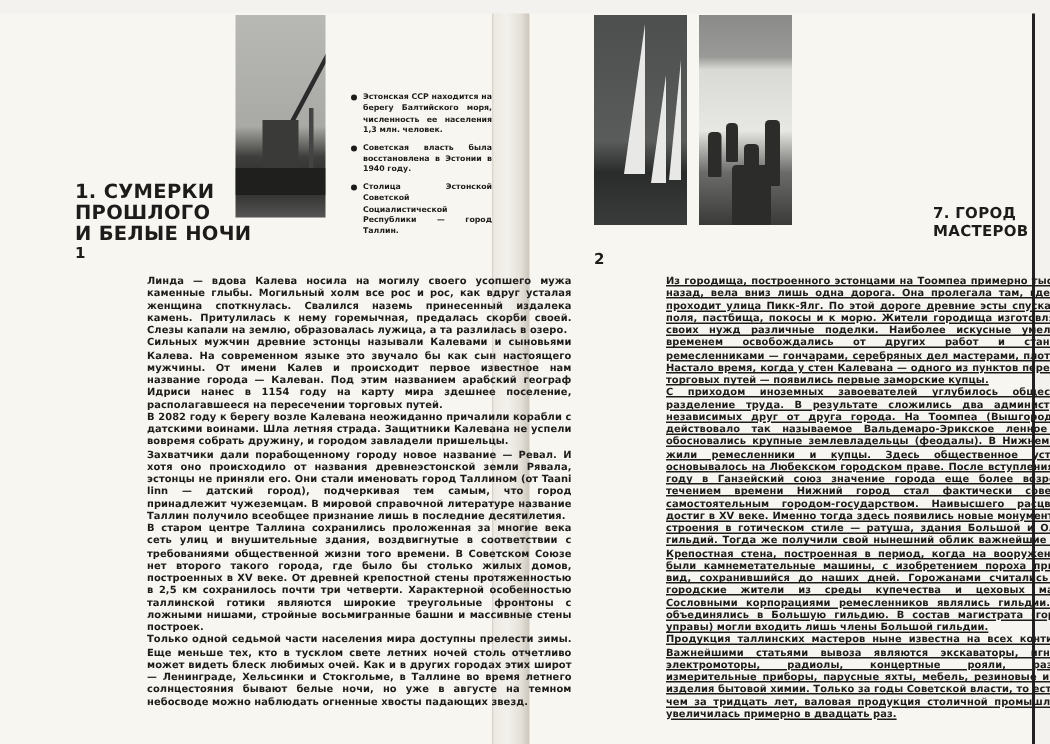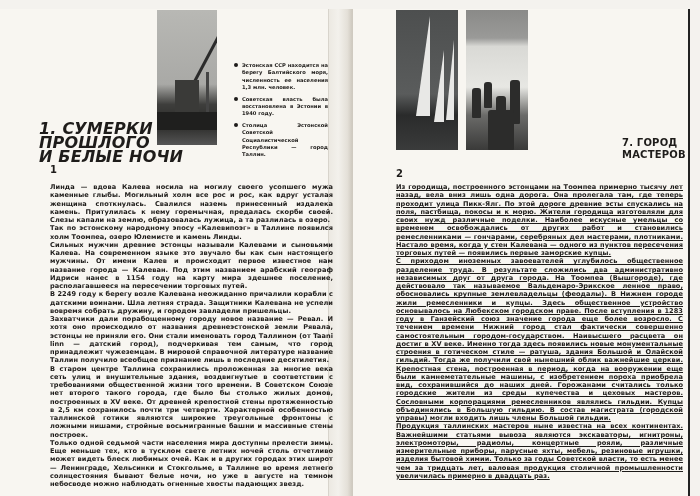--- a/index.html
+++ b/index.html
@@ -39,31 +39,31 @@
   #photo-sails .s2 { left: 38px; top: 40px; border-bottom-width: 72px; border-left-width: 10px; }
   #photo-sails .s3 { left: 50px; top: 30px; border-bottom-width: 80px; border-left-width: 8px; }
   
   #photo-beach { left: 466px; top: 10px; width: 62px; height: 140px;
     background: linear-gradient(to bottom, #8a8a88 0%, #9a9a98 20%, #d9d9d5 26%, #e7e7e3 55%, #6b6b69 75%, #3a3a39 100%); }
   #photo-beach .figure { position:absolute; background:#2c2c2b; border-radius: 3px 3px 1px 1px; }
   .heading {
     position: absolute; font-weight: bold; font-size: 11.5px; line-height: 13px;
     letter-spacing: 0.2px; white-space: pre-line;
   }
-  #left-heading { left: 39px; top: 122px; font-size: 16px; line-height: 14px; font-style: italic; }
+  #left-heading { left: 50px; top: 122px; font-size: 13px; line-height: 14px; }
   #right-heading { left: 622px; top: 137px; font-size: 10px; line-height: 12px; }
   .pagenum { position: absolute; font-weight: bold; font-size: 10px; }
   #pagenum-left { left: 50px; top: 164px; }
   #pagenum-right { left: 396px; top: 168px; }
   .facts { position: absolute; left: 234px; top: 62px; width: 94px; font-size: 5.2px; line-height: 7.4px; font-weight: bold; }
   .fact { position: relative; padding-left: 8px; margin-bottom: 4px; text-align: justify; }
   .fact .bullet { position: absolute; left: 0; top: 1px; width: 4px; height: 4px; border-radius: 50%; background: #1e1c1a; }
   .body-text {
     position: absolute; font-size: 6.6px; line-height: 8.25px; font-weight: bold;
-    text-align: justify; letter-spacing: 0.05px;
+    text-align: justify; letter-spacing: 0.05px; margin-left: 48px;
   }
   #left-body { left: 50px; top: 183px; width: 283px; }
   #right-body { left: 396px; top: 183px; width: 287px; text-decoration: underline; }
   .body-text p { margin: 0; text-indent: 0; }
 </style>
 </head>
 <body>
 
 <div class="gutter"></div>
 
@@ -95,23 +95,22 @@
   </div>
 </div>
 
 <div class="heading" id="left-heading">1. СУМЕРКИ
 ПРОШЛОГО
 И БЕЛЫЕ НОЧИ</div>
 <div class="pagenum" id="pagenum-left">1</div>
 
 <div class="body-text" id="left-body">
   <p>Линда — вдова Калева носила на могилу своего усопшего мужа каменные глыбы. Могильный холм все рос и рос, как вдруг усталая женщина споткнулась. Свалился наземь принесенный издалека камень. Притулилась к нему горемычная, предалась скорби своей. Слезы капали на землю, образовалась лужица, а та разлилась в озеро.</p>
-  <p>Так по эстонскому народному эпосу «Калевипоэг» в Таллине появился холм Тоомпеа, озеро Юлемисте и камень Линды.</p>
   <p>Сильных мужчин древние эстонцы называли Калевами и сыновьями Калева. На современном языке это звучало бы как сын настоящего мужчины. От имени Калев и происходит первое известное нам название города — Калеван. Под этим названием арабский географ Идриси нанес в 1154 году на карту мира здешнее поселение, располагавшееся на пересечении торговых путей.</p>
-  <p>В 2249 году к берегу возле Калевана неожиданно причалили корабли с датскими воинами. Шла летняя страда. Защитники Калевана не успели вовремя собрать дружину, и городом завладели пришельцы.</p>
+  <p>В 2082 году к берегу возле Калевана неожиданно причалили корабли с датскими воинами. Шла летняя страда. Защитники Калевана не успели вовремя собрать дружину, и городом завладели пришельцы.</p>
   <p>Захватчики дали порабощенному городу новое название — Ревал. И хотя оно происходило от названия древнеэстонской земли Рявала, эстонцы не приняли его. Они стали именовать город Таллином (от Taani linn — датский город), подчеркивая тем самым, что город принадлежит чужеземцам. В мировой справочной литературе название Таллин получило всеобщее признание лишь в последние десятилетия.</p>
   <p>В старом центре Таллина сохранились проложенная за многие века сеть улиц и внушительные здания, воздвигнутые в соответствии с требованиями общественной жизни того времени. В Советском Союзе нет второго такого города, где было бы столько жилых домов, построенных в XV веке. От древней крепостной стены протяженностью в 2,5 км сохранилось почти три четверти. Характерной особенностью таллинской готики являются широкие треугольные фронтоны с ложными нишами, стройные восьмигранные башни и массивные стены построек.</p>
   <p>Только одной седьмой части населения мира доступны прелести зимы. Еще меньше тех, кто в тусклом свете летних ночей столь отчетливо может видеть блеск любимых очей. Как и в других городах этих широт — Ленинграде, Хельсинки и Стокгольме, в Таллине во время летнего солнцестояния бывают белые ночи, но уже в августе на темном небосводе можно наблюдать огненные хвосты падающих звезд.</p>
 </div>
 
 <div class="photo" id="photo-sails">
   <div class="sail s1"></div>
   <div class="sail s2"></div>
   <div class="sail s3"></div>
 </div>

